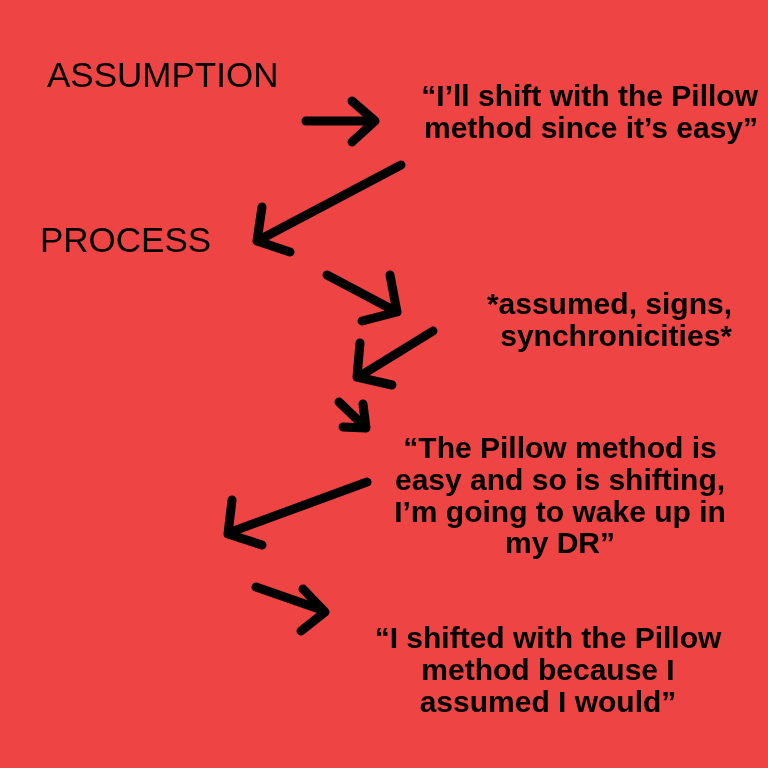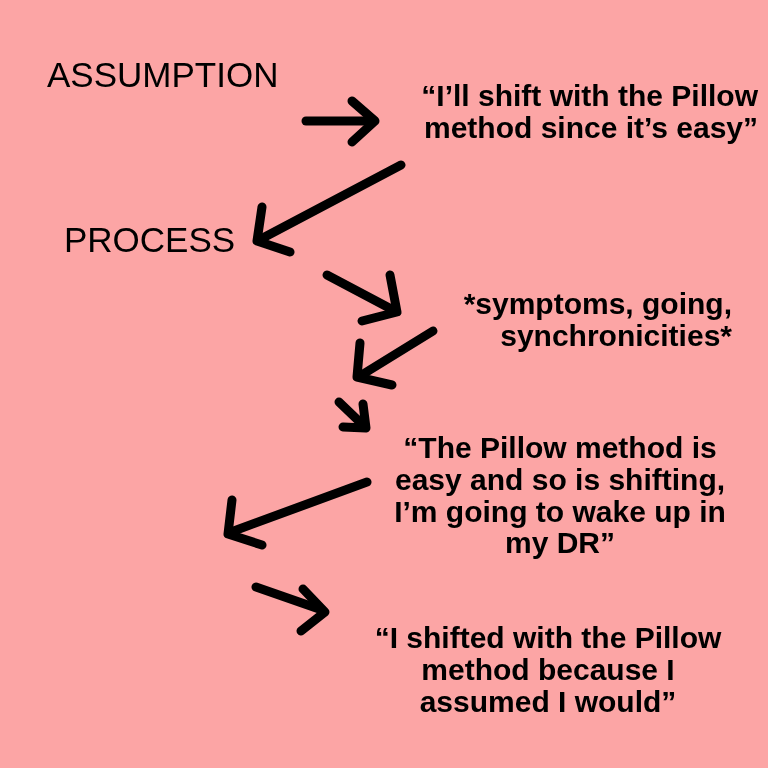--- a/index.html
+++ b/index.html
@@ -4,21 +4,21 @@
 <style>
   html, body {
     margin: 0;
     padding: 0;
     background: #ffffff;
   }
   #canvas {
     position: relative;
     width: 768px;
     height: 768px;
-    background: #fca5a5;
+    background: #ef4444;
     overflow: hidden;
     font-family: "Liberation Sans", sans-serif;
     color: #000000;
   }
   .stage-label {
     position: absolute;
     font-family: "Liberation Sans", sans-serif;
     font-weight: 400;
     font-size: 35px;
     line-height: 1.0;
@@ -42,21 +42,21 @@
     position: absolute;
     left: 0;
     top: 0;
     width: 768px;
     height: 768px;
     pointer-events: none;
   }
 
   
   #lbl-assumption   { left: 47px;  top: 57px;  }
-  #lbl-process      { left: 64px;  top: 222px; }
+  #lbl-process      { left: 40px;  top: 222px; }
   #lbl-subconscious { left: 49px;  top: 377px; }
   #lbl-outcome      { left: 60px;  top: 568px; }
 
   
   #quote-assumption   { left: 398px; top: 80px;  width: 360px; }
   #quote-process      { left: 432px; top: 288px; width: 300px; }
   #quote-subconscious { left: 358px; top: 432px; width: 404px; }
   #quote-outcome      { left: 338px; top: 622px; width: 420px; }
 </style>
 </head>
@@ -107,21 +107,21 @@
 
   <div class="stage-label" id="lbl-assumption">ASSUMPTION</div>
 
   <div class="stage-label" id="lbl-process">PROCESS</div>
 
 
 
   <div class="quote q-right" id="quote-assumption">“I’ll shift with the Pillow
 method since it’s easy”</div>
 
-  <div class="quote q-right" id="quote-process">*symptoms, going,
+  <div class="quote q-right" id="quote-process">*assumed, signs,
 synchronicities*</div>
 
   <div class="quote q-center" id="quote-subconscious">“The Pillow method is
 easy and so is shifting,
 I’m going to wake up in
 my DR”</div>
 
   <div class="quote q-center" id="quote-outcome">“I shifted with the Pillow
 method because I
 assumed I would”</div>

